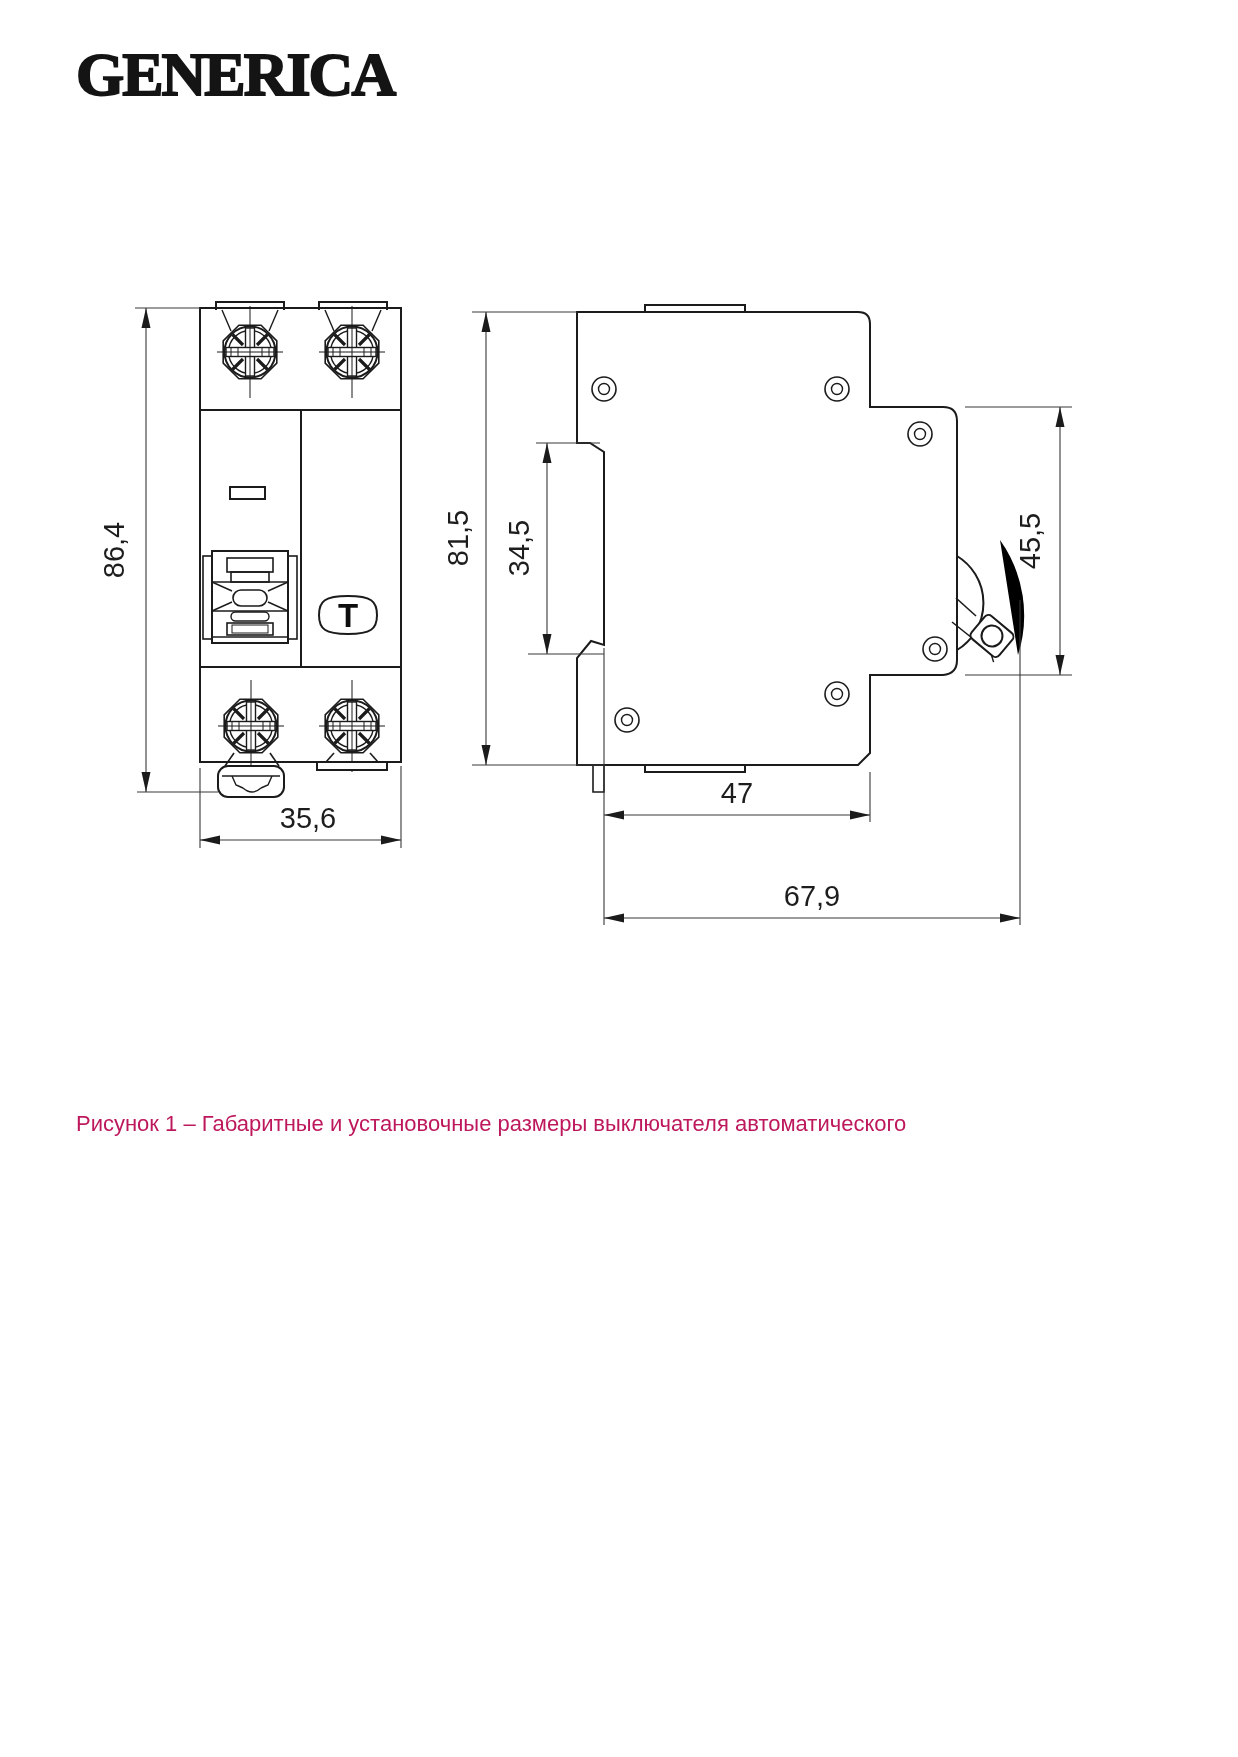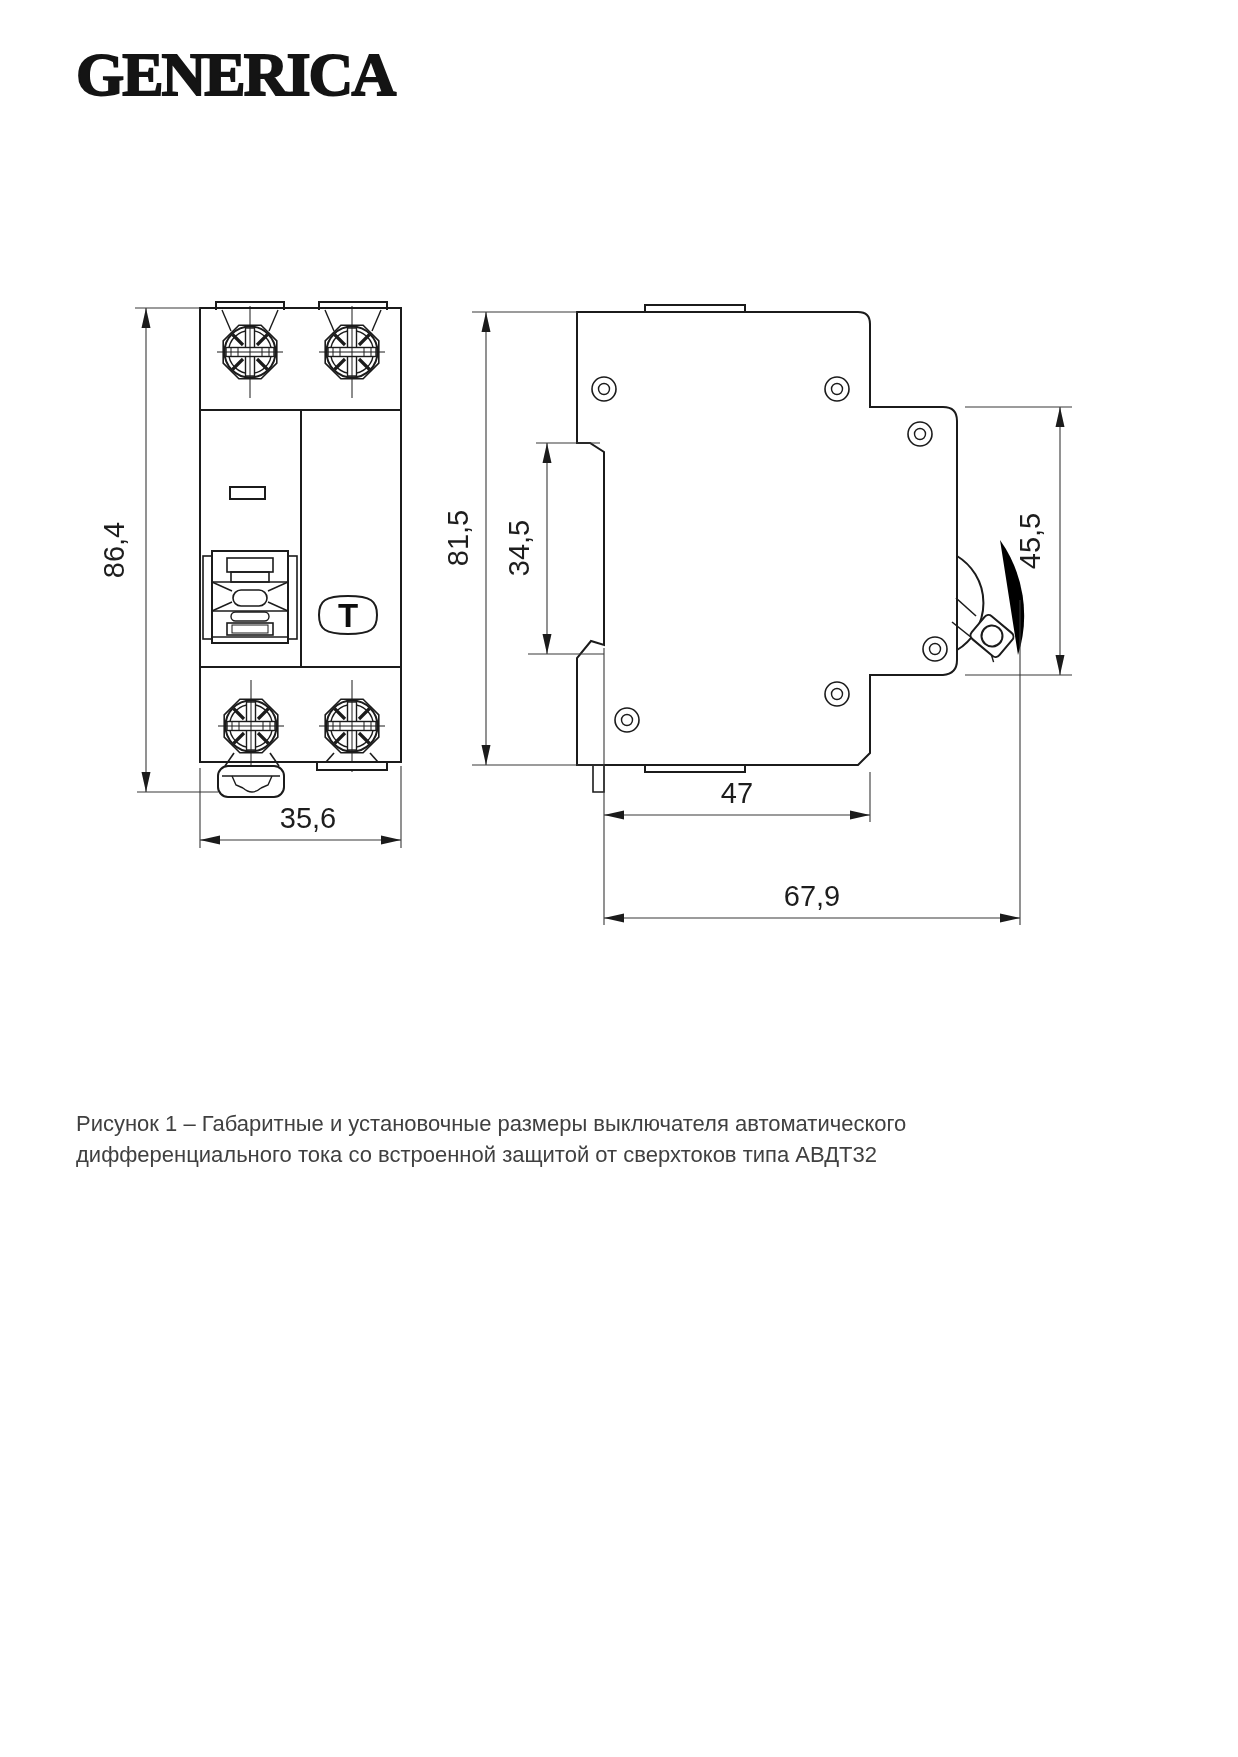--- a/index.html
+++ b/index.html
@@ -9,21 +9,21 @@
   }
   .logo{
     position:absolute;left:76px;top:40px;
     font-family:Liberation Serif, serif;font-weight:bold;
     font-size:62px;line-height:68px;letter-spacing:-2px;color:#141414;
     -webkit-text-stroke:1.8px #141414;
   }
   .drawing{position:absolute;left:0;top:0;}
   .caption{
     position:absolute;left:76px;top:1108px;width:880px;
-    font-size:22px;line-height:31px;color:#404040;
+    font-size:22px;line-height:31px;color:#be185d;
   }
   
   .o2 {fill:none;stroke:#1b1b1b;stroke-width:2;}
   .o2w{fill:#ffffff;stroke:#1b1b1b;stroke-width:2;}
   .o16{fill:none;stroke:#1b1b1b;stroke-width:1.6;}
   .o16w{fill:#ffffff;stroke:#1b1b1b;stroke-width:1.6;}
   .o14{fill:none;stroke:#1b1b1b;stroke-width:1.4;}
   .o14w{fill:#ffffff;stroke:#1b1b1b;stroke-width:1.4;}
   .o1 {fill:none;stroke:#1b1b1b;stroke-width:1;}
   .x  {fill:none;stroke:#1b1b1b;stroke-width:3.2;}
@@ -214,14 +214,13 @@
       <line class="dim" x1="604" y1="918" x2="1020" y2="918"></line>
       <polygon class="ah" points="604,918 624,913.5 624,922.5"></polygon>
       <polygon class="ah" points="1020,918 1000,913.5 1000,922.5"></polygon>
       <text class="dt" text-anchor="middle" x="812" y="906">67,9</text>
     </g>
   </g>
 </svg>
 
 <div class="caption">
   <div>Рисунок 1 – Габаритные и установочные размеры выключателя автоматического</div>
-  <div>дифференциального тока со встроенной защитой от сверхтоков типа АВДТ32</div>
 </div>
 
 </body></html>

